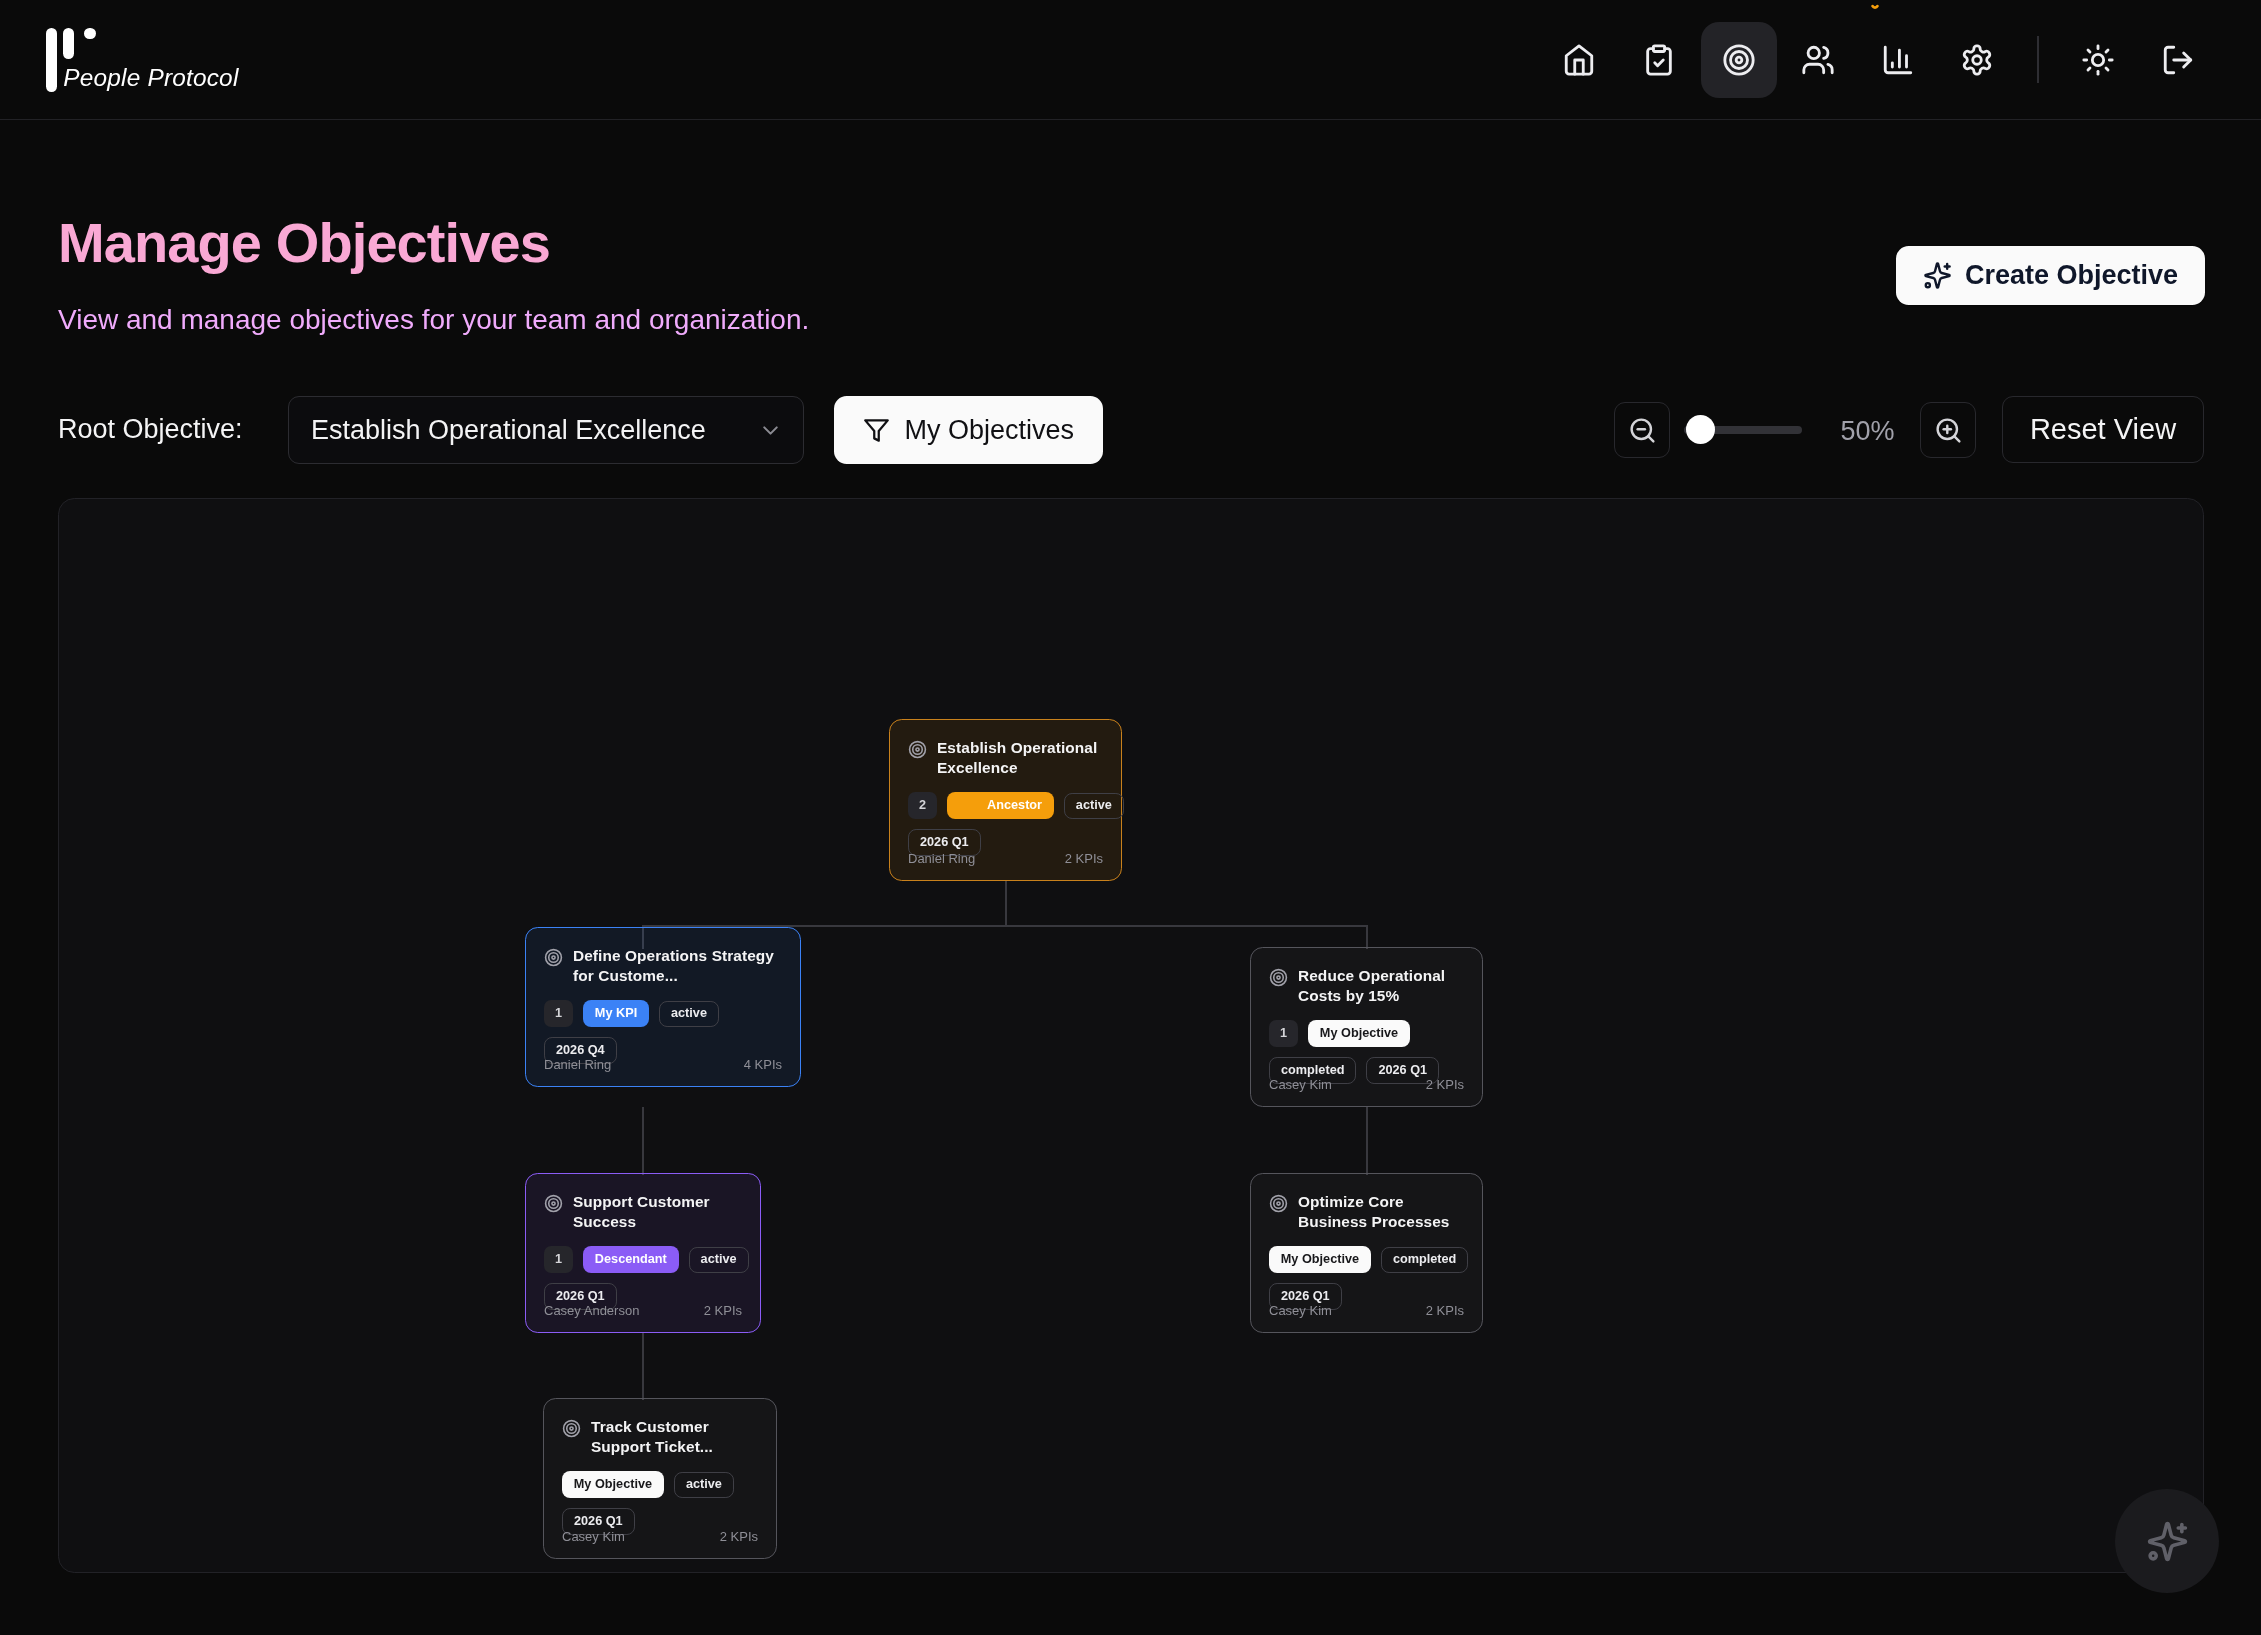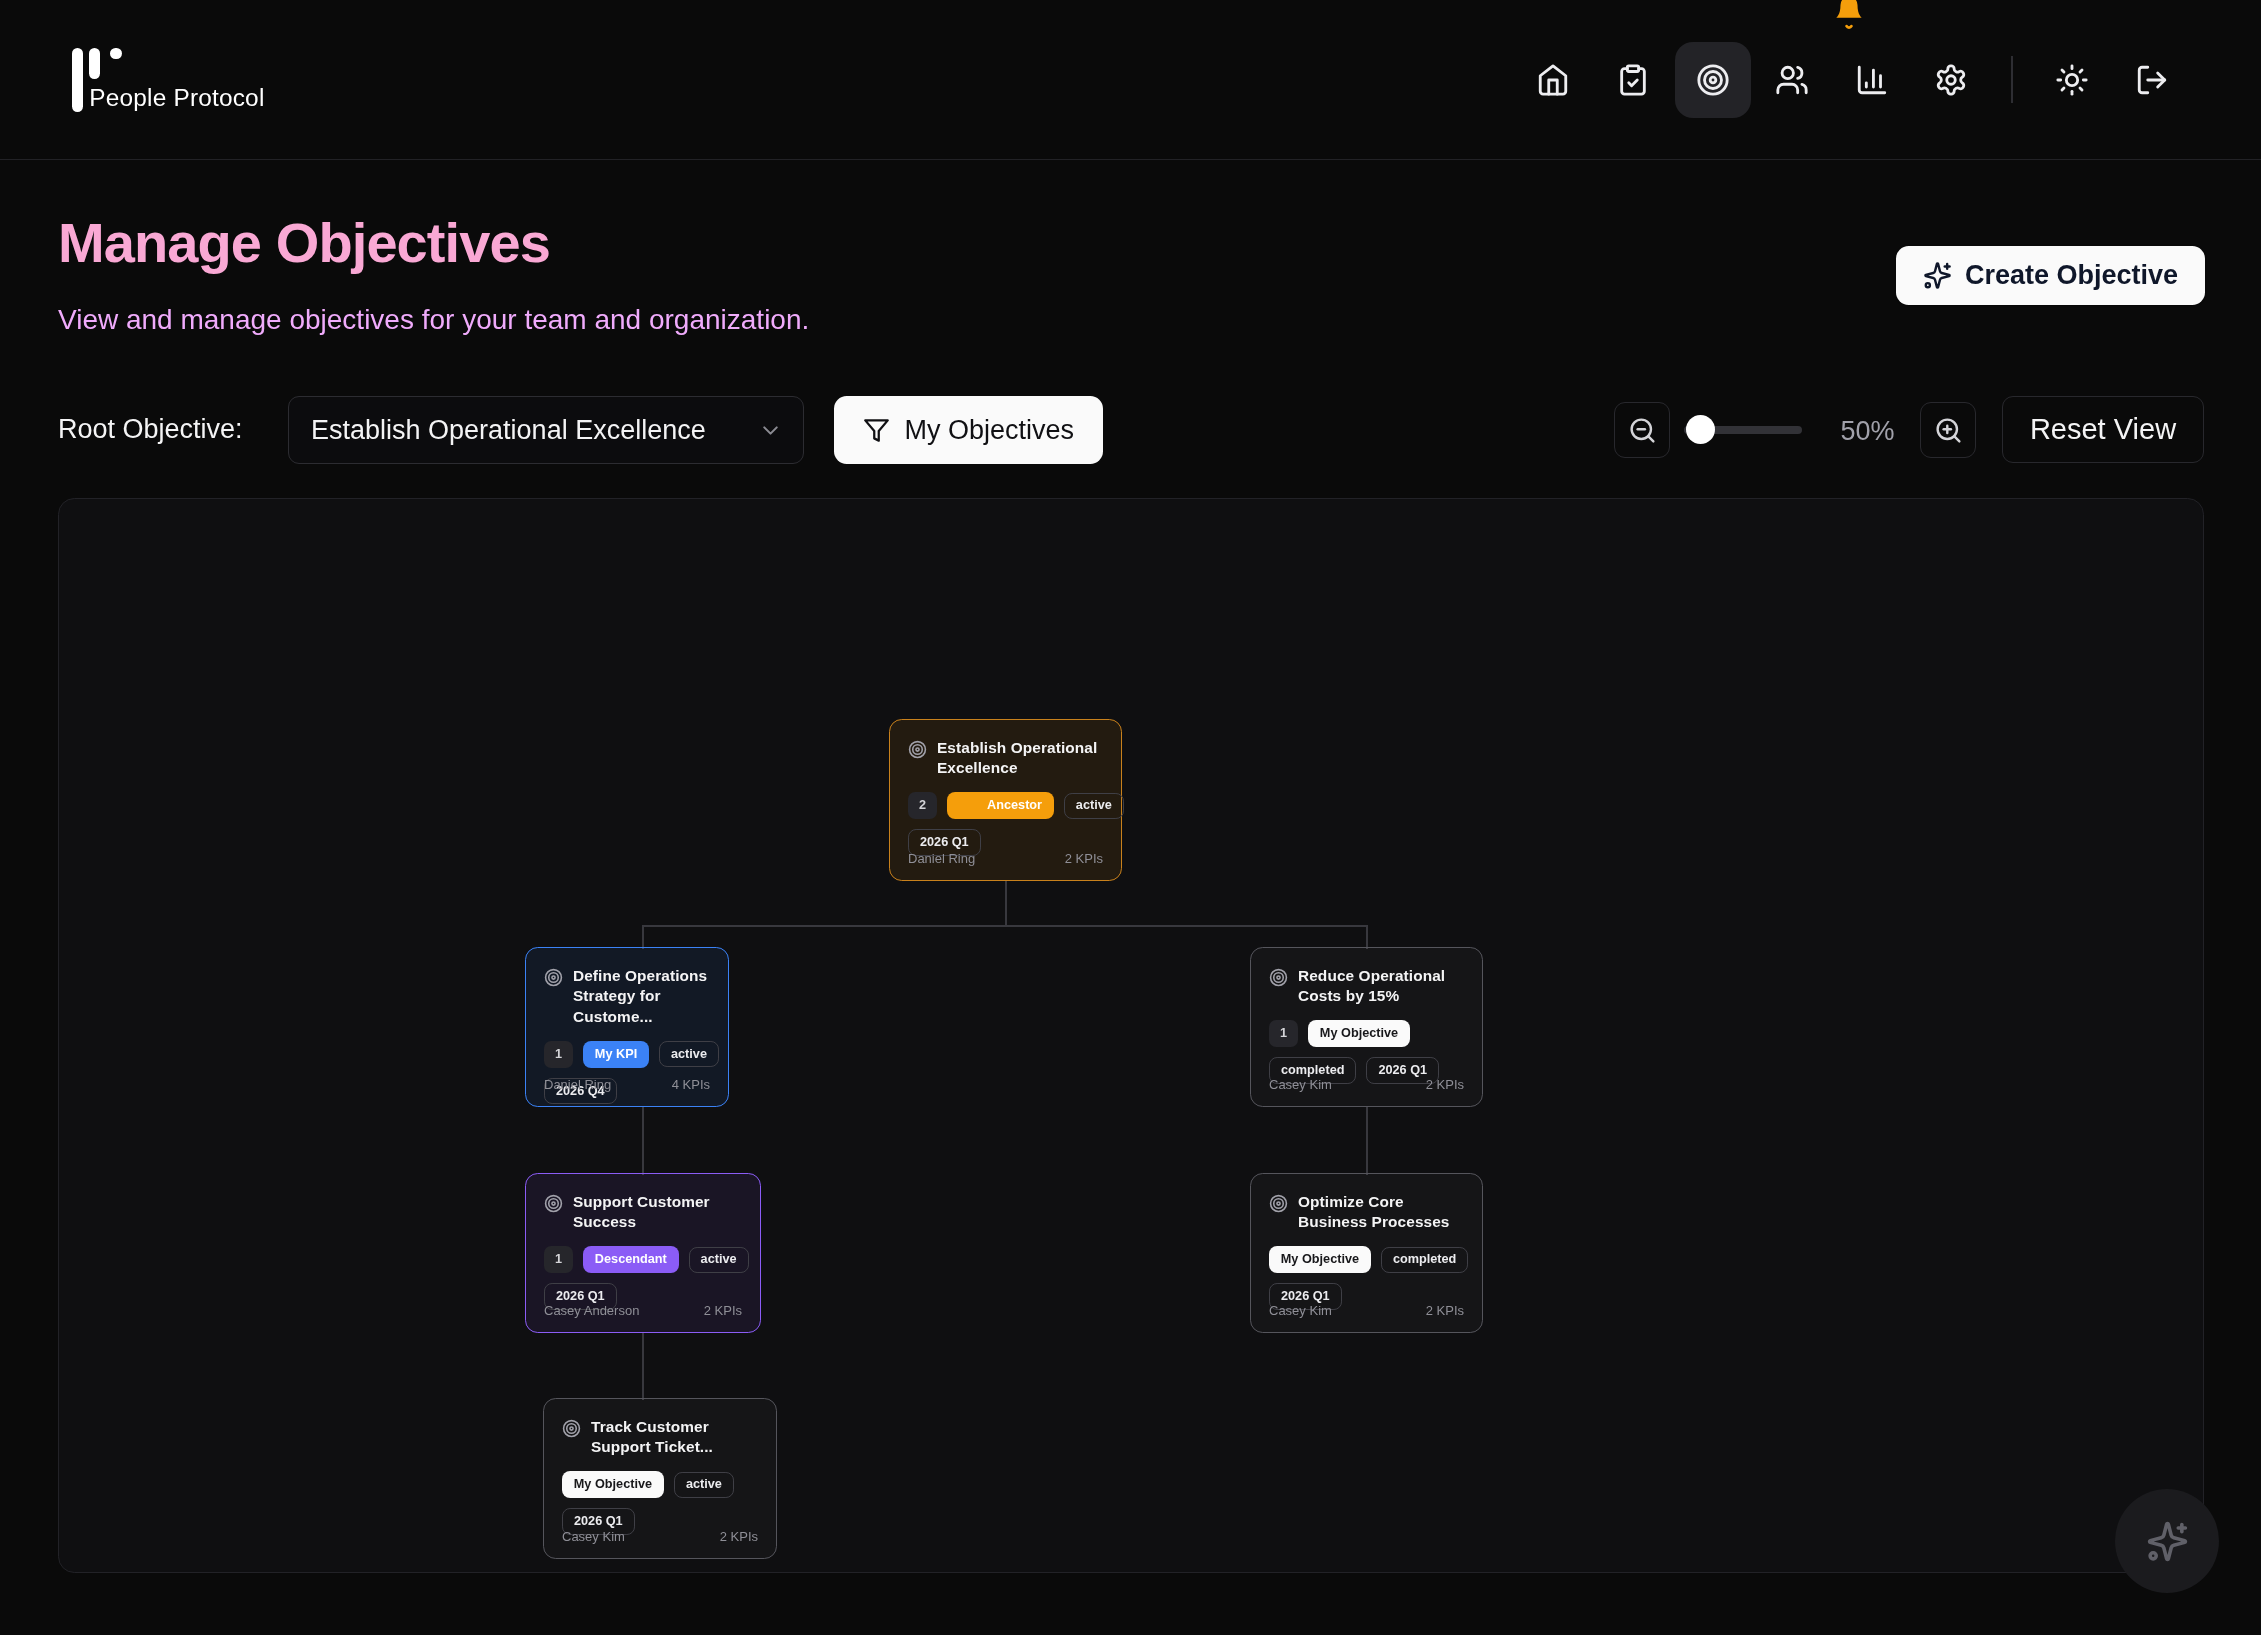--- a/index.html
+++ b/index.html
@@ -8,24 +8,25 @@
     background: #0a0a0a;
     color: #fafafa;
     font-family: "Liberation Sans", sans-serif;
     position: relative;
     overflow: hidden;
   }
   svg { display: block; }
 
   
   header {
-    position: absolute; top: 0; left: 0; right: 0; height: 160px;
+    position: absolute; top: 0; left: 0; right: 0; height: 120px;
     border-bottom: 1.8px solid #222226;
     display: flex; align-items: center; justify-content: space-between;
-    padding: 0 72px;
+    padding: 0 46px;
+    font-style: italic;
   }
   .logo { display: flex; align-items: flex-start; gap: 6.3px; cursor: pointer; }
   .logo .bar-tall { width: 11px; height: 64px; background: #fff; border-radius: 5.4px; display: block; }
   .logo-right { display: flex; flex-direction: column; }
   .logo-row { display: flex; gap: 10px; align-items: flex-start; height: 36px; }
   .logo .bar-short { width: 11px; height: 31px; background: #fff; border-radius: 5.4px; display: block; }
   .logo .dot { width: 11.8px; height: 11.8px; background: #fff; border-radius: 50%; display: block; }
   .logo-text { font-size: 24.4px; color: #fff; letter-spacing: 0.2px; }
 
   .nav-icons { display: flex; align-items: center; gap: 3.6px; position: relative; }
@@ -322,21 +323,21 @@
         </div>
         <div class="badge-row">
           <span class="badge badge-outline">2026 Q1</span>
         </div>
       </div>
     <div class="card-footer">
       <span>Daniel Ring</span>
       <span>2 KPIs</span>
     </div>
   </div>
-    <div class="obj-card theme-blue" style="left: 466px; top: 448px; width: 204px; height: 160px;">
+    <div class="obj-card theme-blue" style="left: 466px; top: 428px; width: 276px; height: 160px;">
     <div class="card-head">
       <span class="card-target">
         <svg width="19" height="19" viewBox="0 0 24 24" fill="none" stroke="currentColor" stroke-width="2">
             <circle cx="12" cy="12" r="10"></circle>
             <circle cx="12" cy="12" r="6"></circle>
             <circle cx="12" cy="12" r="2"></circle>
           </svg>
       </span>
       <span class="card-title">Define Operations Strategy for Custome...</span>
     </div>

